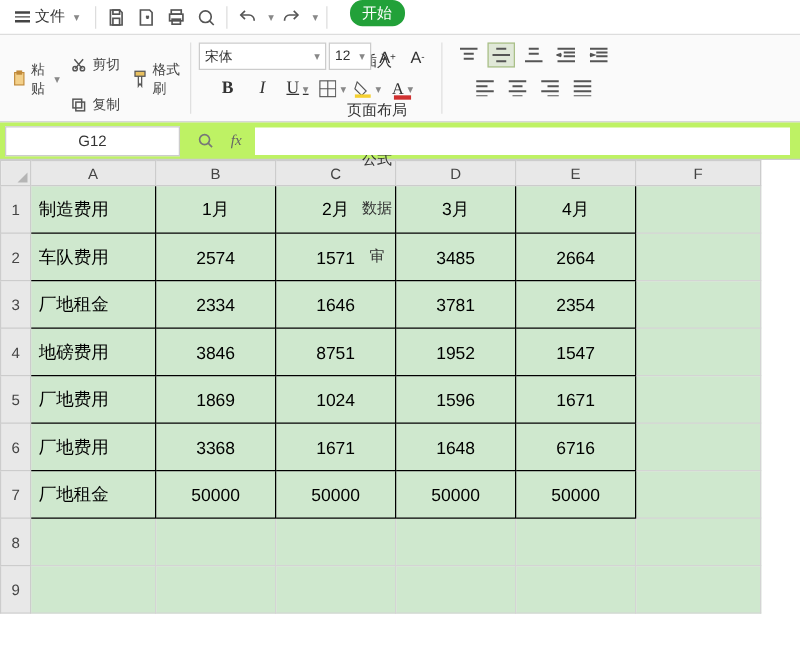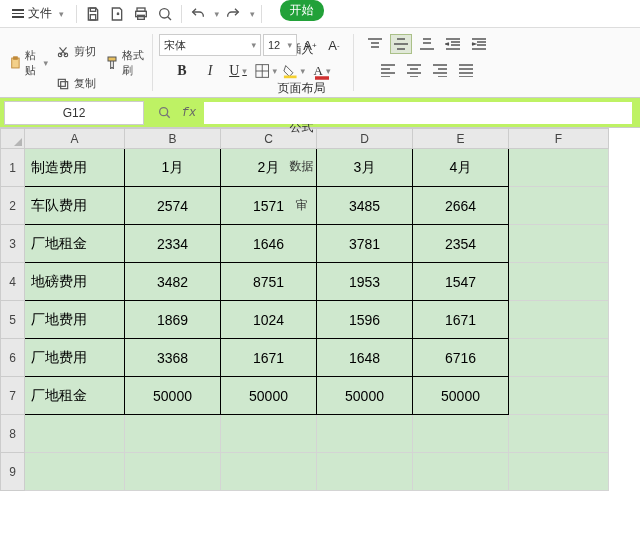--- a/index.html
+++ b/index.html
@@ -206,21 +206,21 @@
   }
   .fx-icon {
     width: 18px;
     height: 18px;
     display: flex;
     align-items: center;
     justify-content: center;
     cursor: pointer;
     color: #666;
     font-style: italic;
-    font-family: Liberation Mono, monospace;
+    font-family: Liberation Serif, serif;
   }
   .formula-input {
     flex: 1;
     height: 22px;
     border: none;
     outline: none;
     font-size: 12px;
   }
   .sheet {
     overflow: auto;
@@ -550,23 +550,23 @@
           <td class="cell databox rowlabel">厂地租金</td>
           <td class="cell databox">2334</td>
           <td class="cell databox">1646</td>
           <td class="cell databox">3781</td>
           <td class="cell databox">2354</td>
           <td class="cell"></td>
         </tr>
         <tr>
           <th class="rowhead">4</th>
           <td class="cell databox rowlabel">地磅费用</td>
-          <td class="cell databox">3482</td>
+          <td class="cell databox">3846</td>
           <td class="cell databox">8751</td>
-          <td class="cell databox">1953</td>
+          <td class="cell databox">1952</td>
           <td class="cell databox">1547</td>
           <td class="cell"></td>
         </tr>
         <tr>
           <th class="rowhead">5</th>
           <td class="cell databox rowlabel">厂地费用</td>
           <td class="cell databox">1869</td>
           <td class="cell databox">1024</td>
           <td class="cell databox">1596</td>
           <td class="cell databox">1671</td>

